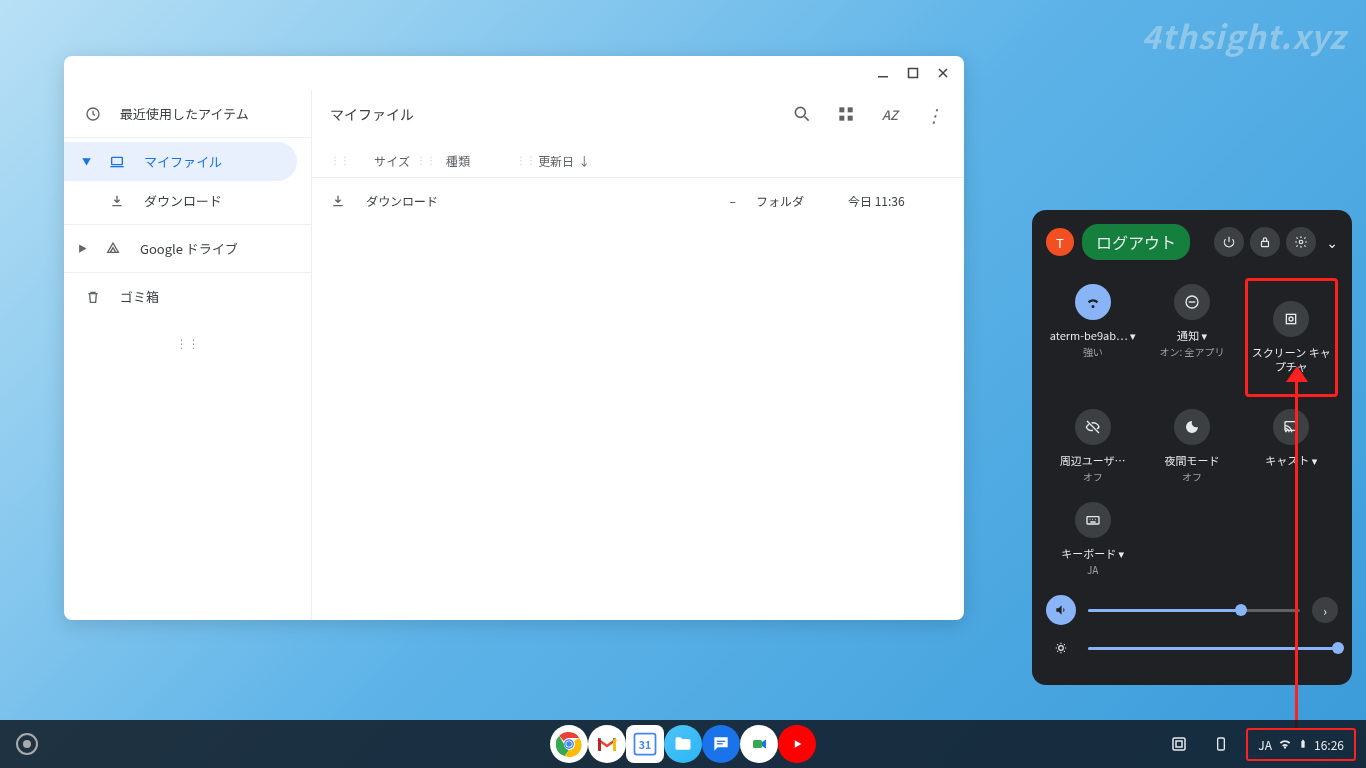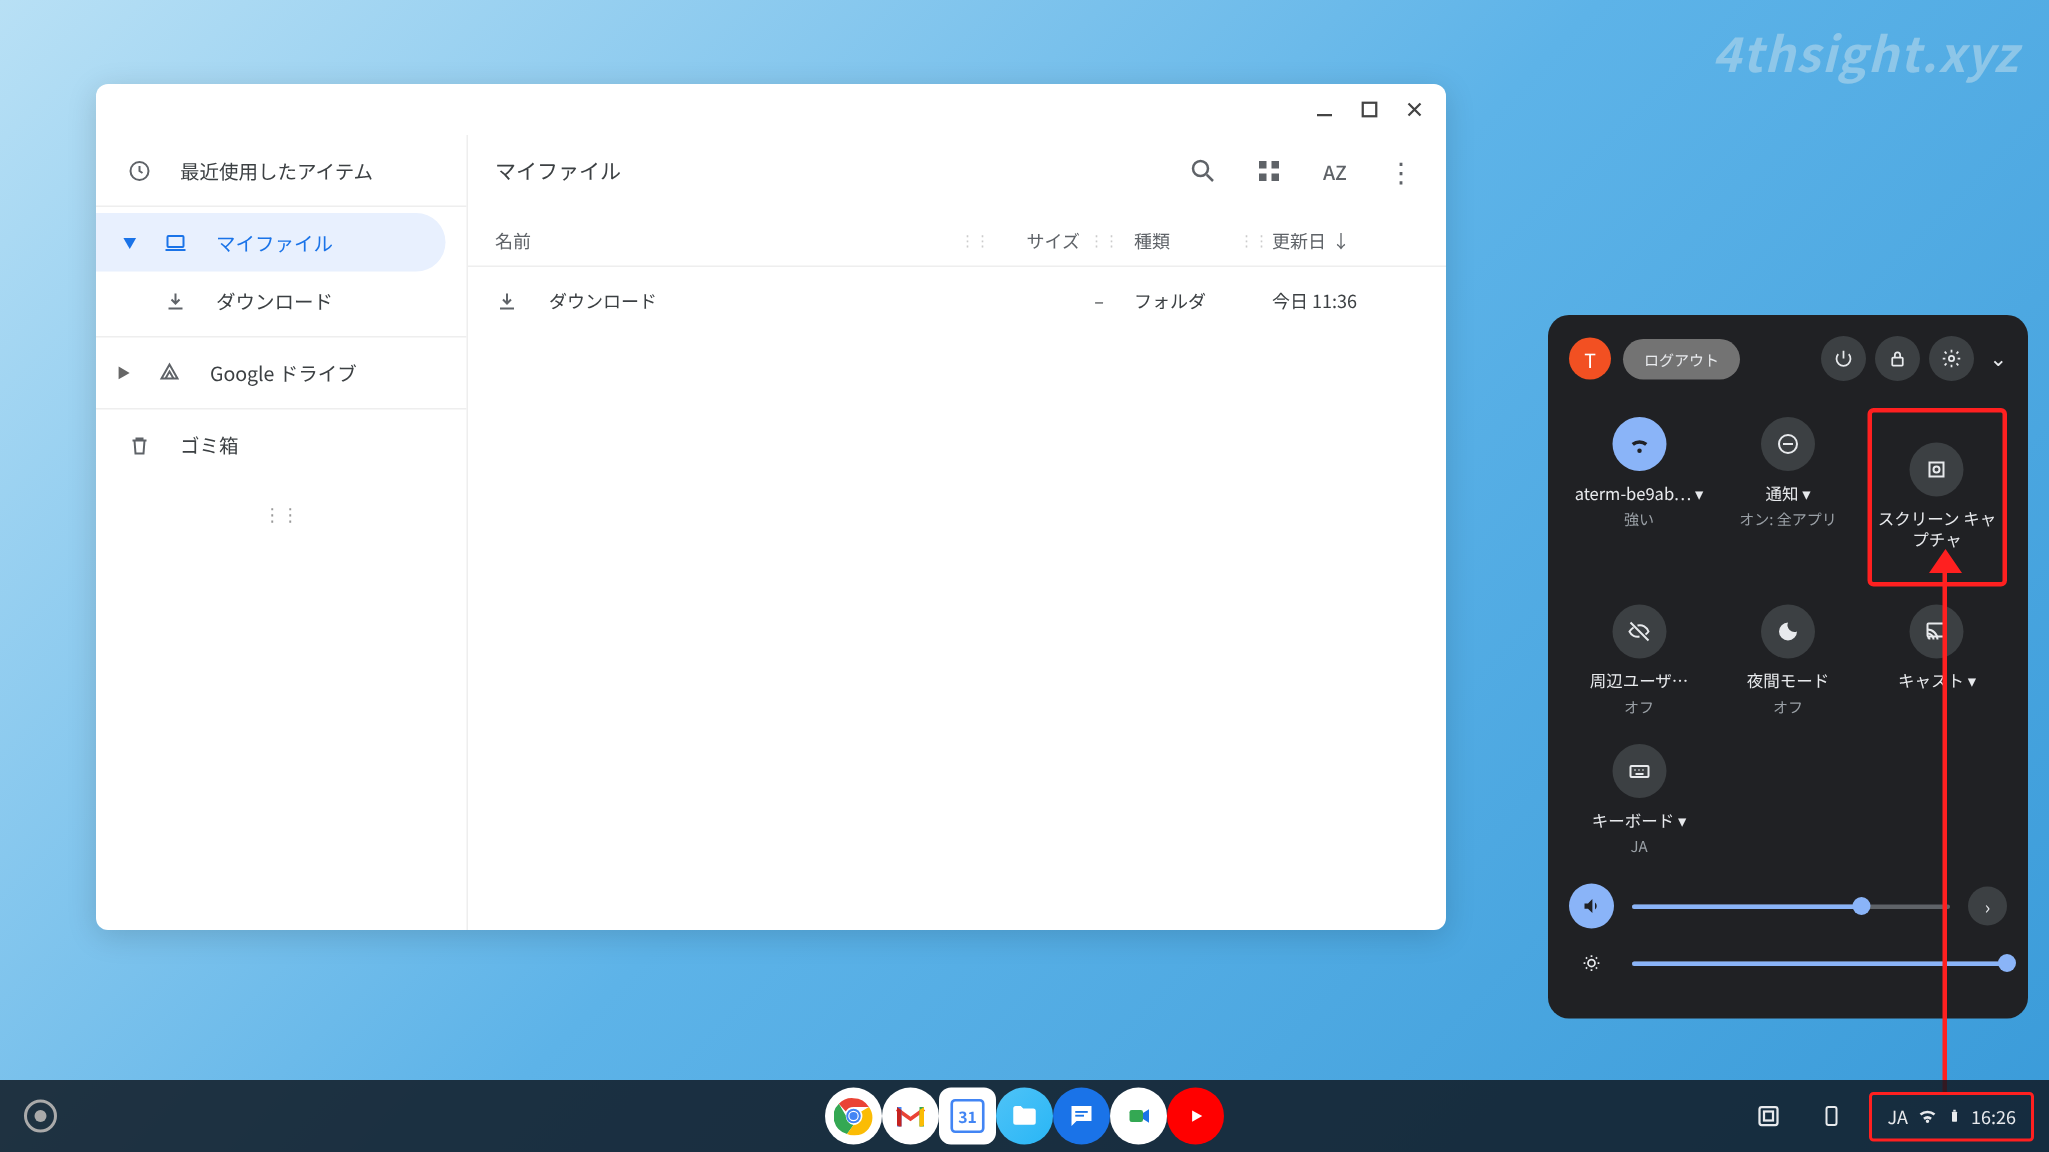--- a/index.html
+++ b/index.html
@@ -22,36 +22,36 @@
 .sb-item.indent { padding-left: 44px; }
 .sb-divider { height: 1px; background: #eee; margin: 4px 0; }
 .sb-icon { width: 18px; display: flex; justify-content: center; }
 .chev { width: 8px; font-size: 9px; color: #666; }
 .drag-handle { text-align: center; color: #999; font-size: 12px; margin-top: 18px; }
 
 
 .main-area { flex: 1; display: flex; flex-direction: column; }
 .main-header { display: flex; align-items: center; padding: 12px 18px 18px 18px; gap: 20px; }
 .main-title { flex: 1; font-size: 14px; color: #3c4043; }
-.hdr-btn { width: 24px; height: 24px; display: flex; align-items: center; justify-content: center; cursor: pointer; color: #5f6368; }
+.hdr-btn { width: 24px; height: 24px; display: flex; align-items: center; justify-content: center; cursor: pointer; color: #5f6368; font-style: italic; }
 .table-header { display: flex; padding: 8px 18px; font-size: 12px; color: #5f6368; border-bottom: 1px solid #eee; }
 .col-name { flex: 1; }
 .col-size { width: 70px; text-align: right; }
 .col-type { width: 90px; text-align: left; padding-left: 20px; }
 .col-date { width: 110px; text-align: left; padding-left: 12px; }
 .col-drag { width: 10px; color: #ccc; font-size: 10px; }
 .sort-ind { margin-left: 4px; }
 .table-row { display: flex; padding: 14px 18px; font-size: 12px; color: #3c4043; align-items: center; }
 .row-icon { margin-right: 20px; width: 16px; }
 
 
 .qs-panel { position: absolute; top: 210px; right: 14px; width: 320px; background: #202124; border-radius: 14px; padding: 14px; color: #e8eaed; font-size: 12px; }
 .qs-top { display: flex; align-items: center; gap: 8px; margin-bottom: 18px; }
 .avatar { width: 28px; height: 28px; border-radius: 50%; background: #f25022; color: #fff; display: flex; align-items: center; justify-content: center; font-size: 13px; }
-.logout-btn { background: #737373; padding: 6px 14px; border-radius: 16px; font-size: 10px; cursor: pointer; }
+.logout-btn { background: #15803d; padding: 6px 14px; border-radius: 16px; font-size: 16px; cursor: pointer; }
 .qs-top-right { margin-left: auto; display: flex; gap: 6px; align-items: center; }
 .circ-btn { width: 30px; height: 30px; border-radius: 50%; background: #3c4043; display: flex; align-items: center; justify-content: center; cursor: pointer; font-size: 14px; }
 .expand-ind { font-size: 14px; cursor: pointer; margin-left: 4px; }
 
 .qs-grid { display: grid; grid-template-columns: repeat(3, 1fr); gap: 6px; margin-bottom: 12px; }
 .qs-tile { display: flex; flex-direction: column; align-items: center; padding: 6px 2px; cursor: pointer; }
 .tile-circle { width: 36px; height: 36px; border-radius: 50%; background: #3c4043; display: flex; align-items: center; justify-content: center; margin-bottom: 8px; font-size: 16px; }
 .tile-circle.on { background: #8ab4f8; color: #202124; }
 .tile-label { font-size: 11px; text-align: center; line-height: 1.3; }
 .tile-sub { font-size: 10px; color: #9aa0a6; margin-top: 2px; text-align: center; }
@@ -173,21 +173,20 @@
               <rect x="4" y="4" width="6" height="6"></rect>
               <rect x="14" y="4" width="6" height="6"></rect>
               <rect x="4" y="14" width="6" height="6"></rect>
               <rect x="14" y="14" width="6" height="6"></rect>
             </svg>
           </div>
         <div class="hdr-btn" style="font-size:13px;font-weight:500;">AZ</div>
         <div class="hdr-btn" style="font-size:18px;">⋮</div>
       </div>
       <div class="table-header">
-        <div class="col-name">名前</div>
         <div class="col-drag">⋮⋮</div>
         <div class="col-size">サイズ</div>
         <div class="col-drag" style="margin-left:6px;">⋮⋮</div>
         <div class="col-type">種類</div>
         <div class="col-drag">⋮⋮</div>
         <div class="col-date"><span>更新日</span><span class="sort-ind">↓</span></div>
       </div>
       <div class="table-row">
         <span class="row-icon">
             <svg width="16" height="16" viewBox="0 0 24 24" fill="none" stroke="#5f6368" stroke-width="2">

